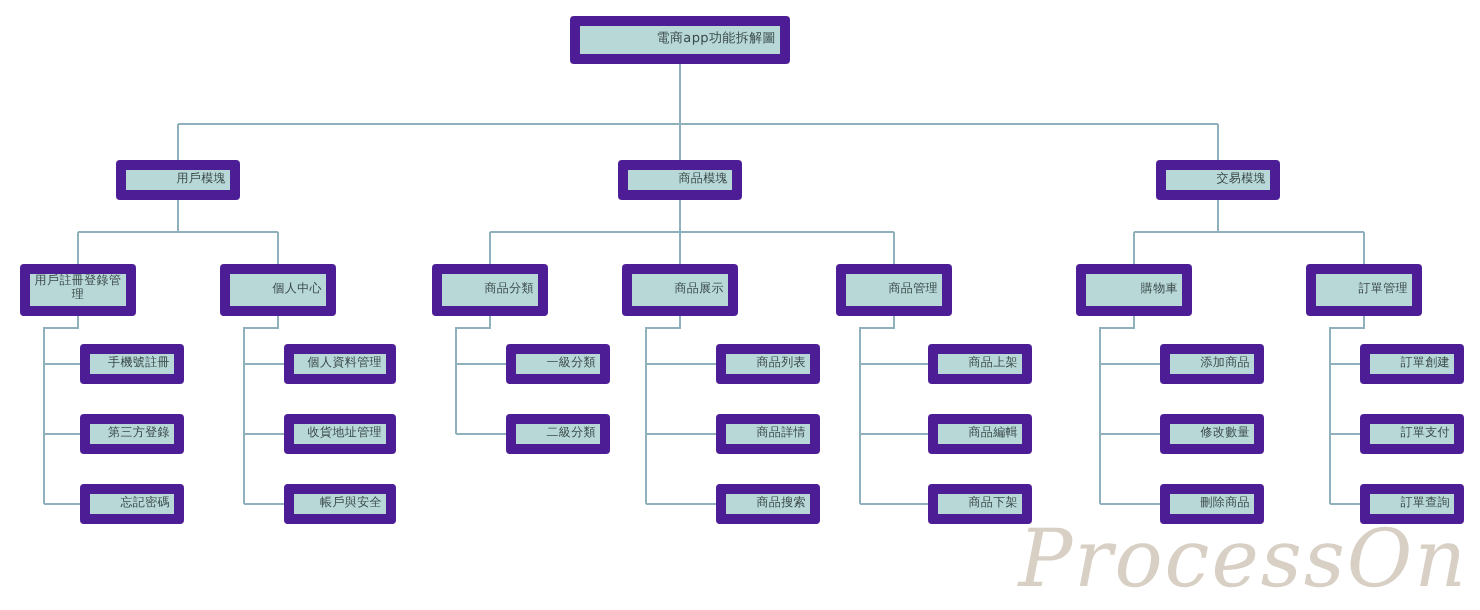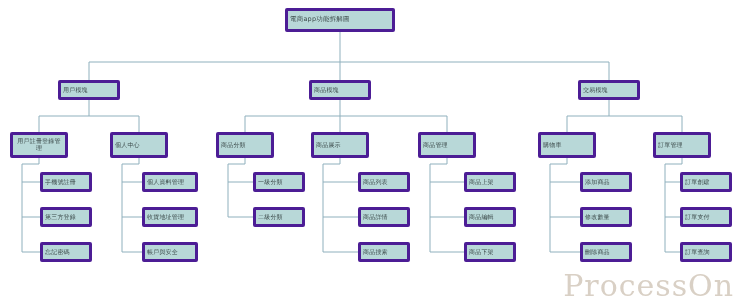--- a/index.html
+++ b/index.html
@@ -20,48 +20,49 @@
     left: 0;
     top: 0;
     width: 740px;
     height: 305px;
     pointer-events: none;
   }
   .node {
     position: absolute;
     box-sizing: border-box;
     background: #b8d8d8;
-    border: 3px solid #4c1d95;
+    border: 5px solid #4c1d95;
     border-radius: 2px;
     display: flex;
     align-items: center;
-    justify-content: flex-start;
+    justify-content: flex-end;
     text-align: center;
     color: #3c4a4a;
     line-height: 1.15;
     letter-spacing: 0.2px;
     padding: 1px 2px;
     overflow: hidden;
     z-index: 2;
   }
   .node.lvl1 { font-size: 6.5px; }
   .node.lvl2 { font-size: 6px; }
   .node.lvl3 { font-size: 6px; }
   .node.leaf { font-size: 6px; }
   .watermark {
     position: absolute;
     right: 6px;
     bottom: 2px;
     font-family: "DejaVu Serif", "Liberation Serif", serif;
-    font-size: 30px;
+    font-size: 40px;
     color: #d9d0c5;
     letter-spacing: 1px;
     white-space: nowrap;
     z-index: 1;
     user-select: none;
+    font-style: italic;
   }
 </style>
 </head>
 <body>
 
 <div id="canvas">
 
   <svg id="edges" viewBox="0 0 740 305" xmlns="http://www.w3.org/2000/svg">
       <path d="M 340 32 L 340 62" fill="none" stroke="#8fb0bd" stroke-width="1"></path>
       <path d="M 89 62 L 609 62" fill="none" stroke="#8fb0bd" stroke-width="1"></path>

